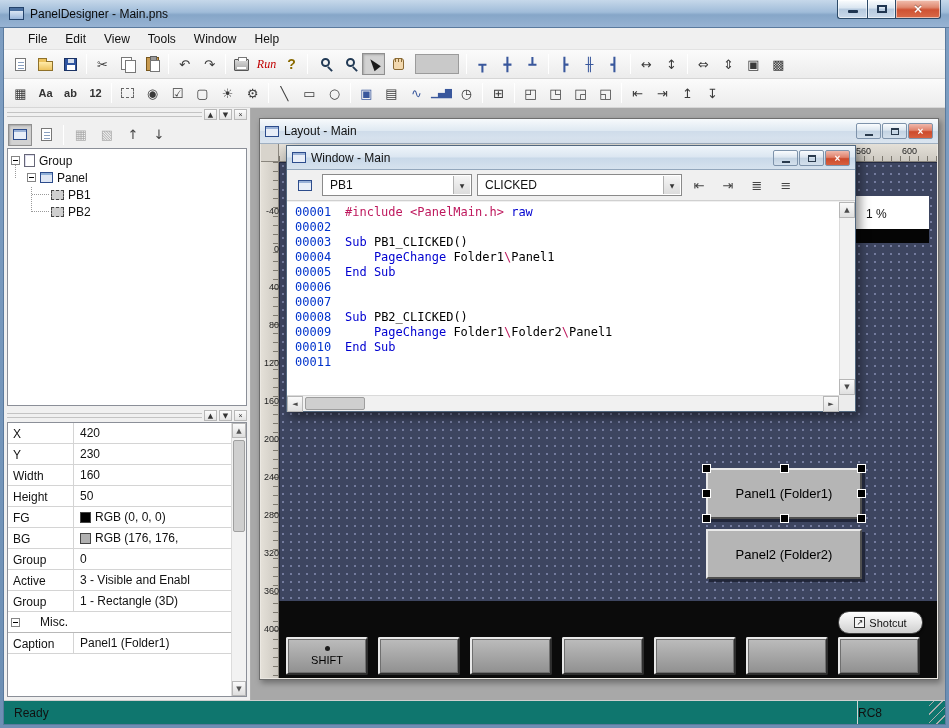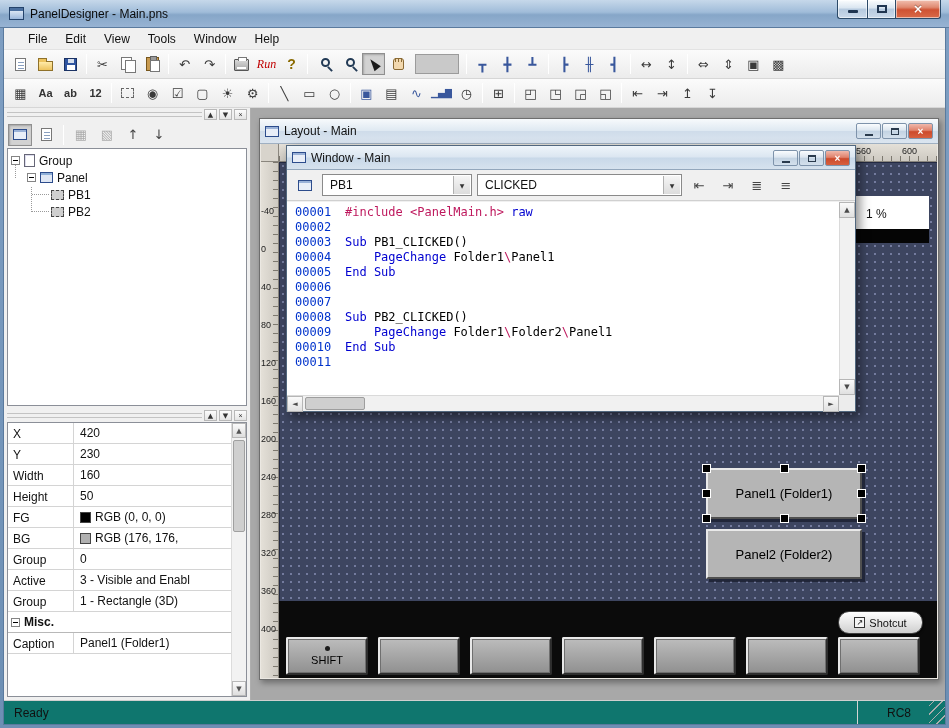--- a/index.html
+++ b/index.html
@@ -82,21 +82,21 @@
 .ti-button{width:13px;height:10px;background:#cfcfcf;border:1px dashed #444;flex:none}
 .tvline{position:absolute;width:1px;border-left:1px dotted #9a9a9a}
 .thstub{position:absolute;height:1px;border-top:1px dotted #9a9a9a}
 
 .prop-pane{flex:1;display:flex;flex-direction:column;min-height:0}
 .prop-box{flex:1;margin:0 3px 3px 3px;background:#fff;border:1px solid #8b8f98;position:relative;overflow:hidden}
 .prow{display:flex;height:21px;border-bottom:1px solid #d4d4d4;align-items:stretch;margin-right:15px}
 .pname{width:66px;border-right:1px solid #d4d4d4;padding:4px 0 0 5px}
 .pval{flex:1;padding-left:6px;display:flex;align-items:center;gap:4px;overflow:hidden;white-space:nowrap}
 .swatch{width:11px;height:11px;border:1px solid #444;flex:none}
-.prow.cat{align-items:center;padding-left:3px;gap:4px;font-weight:bold;border-bottom:1px solid #b8b8b8}
+.prow.cat{align-items:center;padding-left:3px;gap:20px;font-weight:normal;border-bottom:1px solid #b8b8b8}
 .pscroll{position:absolute;top:0;right:0;bottom:0;width:15px;background:#f2f2f2;border-left:1px solid #dcdcdc}
 .ps-btn{position:absolute;left:0;width:14px;height:15px;font-size:7px;color:#555;display:flex;align-items:center;justify-content:center;background:linear-gradient(#fafafa,#dedede);border:1px solid #b8b8b8}
 .ps-up{top:0}.ps-down{bottom:0}
 .ps-thumb{position:absolute;left:1px;top:17px;width:12px;height:92px;background:#cfcfcf;border:1px solid #a0a0a0;border-radius:2px}
 
 
 .mdi{flex:1;position:relative;background:#a8a8a8;overflow:hidden}
 .layout-win{position:absolute;left:8px;top:10px;width:680px;height:562px;background:#ebe8e2;border:1px solid #6e6e6e;box-shadow:2px 3px 6px rgba(0,0,0,.35);z-index:1}
 .lw-title{height:25px;display:flex;align-items:center;gap:5px;padding-left:5px;position:relative;
 background:linear-gradient(#f7fafc,#dfe9f2 48%,#cfdcea 52%,#dbe5f0);border-bottom:1px solid #9fb0c2}
@@ -106,21 +106,21 @@
 .mb-close{background:linear-gradient(#f0b8ab,#e0826c 45%,#cc4a2c 55%,#d8603f);color:#fff;font-size:10px;font-weight:bold}
 .mb-min-glyph{width:8px;height:2px;background:#2a3a4c;margin-top:7px}
 .mb-max-glyph{width:8px;height:7px;border:1px solid #2a3a4c;box-shadow:inset 0 1px 0 #2a3a4c}
 .lw-client{position:absolute;left:1px;right:1px;top:25px;bottom:1px;background:#d8d4cc}
 .ruler-corner{position:absolute;left:0;top:0;width:18px;height:18px;background:#d8d4cc;border-right:1px solid #8a867e;border-bottom:1px solid #8a867e}
 .hruler{position:absolute;left:18px;right:0;top:0;height:18px;background:linear-gradient(#e4e0d8,#cdc9c1);border-bottom:1px solid #8a867e}
 .hticks{position:absolute;left:0;right:0;bottom:0;height:5px;background:repeating-linear-gradient(90deg,#7c786f 0 1px,transparent 1px 9px)}
 .hlab{position:absolute;top:2px;font-size:9px;color:#222}
 .vruler{position:absolute;left:0;top:18px;bottom:0;width:18px;background:linear-gradient(90deg,#e4e0d8,#cdc9c1);border-right:1px solid #8a867e}
 .vticks{position:absolute;top:0;bottom:0;right:0;width:5px;background:repeating-linear-gradient(180deg,#7c786f 0 1px,transparent 1px 9px)}
-.vlab{position:absolute;left:0;width:18px;text-align:left;font-size:9px;color:#222}
+.vlab{position:absolute;left:0;width:18px;text-align:right;font-size:9px;color:#222}
 .canvas{position:absolute;left:18px;top:18px;right:0;bottom:0;background-color:#3d4560;
 background-image:radial-gradient(circle,rgba(160,168,210,.55) .8px,transparent 1.3px);background-size:8px 8px;overflow:hidden;box-shadow:inset 1px 1px 0 #232942}
 .percent-box{position:absolute;left:567px;top:34px;width:83px;height:33px;background:#fff}
 .percent-box span{position:absolute;left:20px;top:11px}
 .black-bar{position:absolute;left:570px;top:67px;width:80px;height:14px;background:#050505}
 .canvas-btn{position:absolute;left:427px;width:156px;background:#b5b5b5;border-top:2px solid #e9e9e9;border-left:2px solid #e9e9e9;
 border-right:2px solid #4f4f4f;border-bottom:2px solid #4f4f4f;box-shadow:3px 3px 0 rgba(5,8,18,.5);
 display:flex;align-items:center;justify-content:center;font-size:13px;color:#000}
 .pbtn1{top:306px;height:51px}
 .pbtn2{top:367px;height:50px}
@@ -152,21 +152,21 @@
 .hsb{position:absolute;left:0;right:16px;bottom:0;height:16px;background:#f1f1f1;border-top:1px solid #dadada}
 .sb-btn{position:absolute;width:16px;height:16px;background:linear-gradient(#fafafa,#e0e0e0);border:1px solid #b6b6b6;color:#4a4a4a;font-size:7px;display:flex;align-items:center;justify-content:center}
 .sb-up{top:0;right:0}.sb-dn{bottom:0;right:0}.sb-lf{left:0;top:0}.sb-rt{right:0;top:0}
 .hthumb{position:absolute;left:18px;top:1px;width:60px;height:13px;background:#cfcfcf;border:1px solid #9e9e9e;border-radius:2px}
 .sb-corner{position:absolute;right:0;bottom:0;width:16px;height:16px;background:#ececec}
 
 
 .statusbar{position:absolute;left:0;right:0;bottom:0;height:24px;background:#0f766e;border-top:1px solid #cfcfcf;display:flex;align-items:center}
 .sb-ready{flex:1;padding-left:10px}
 .sb-xy{width:235px;padding-left:12px;border-left:1px solid #d4d4d4;height:100%;display:flex;align-items:center}
-.sb-rc{width:72px;padding-left:29px;border-left:1px solid #d4d4d4;height:100%;display:flex;align-items:center}
+.sb-rc{width:72px;padding-left:0;border-left:1px solid #d4d4d4;height:100%;display:flex;align-items:center}
 .sb-grip{width:16px;height:100%;background:repeating-linear-gradient(135deg,transparent 0 3px,#adadad 3px 4px,transparent 4px 6px)}
 </style>
 </head>
 <body>
 
 <div class="titlebar">
   <div class="app-icon"></div>
   <div class="title-text">PanelDesigner - Main.pns</div>
   <div class="winbtns">
     <div class="wb wb-min">

